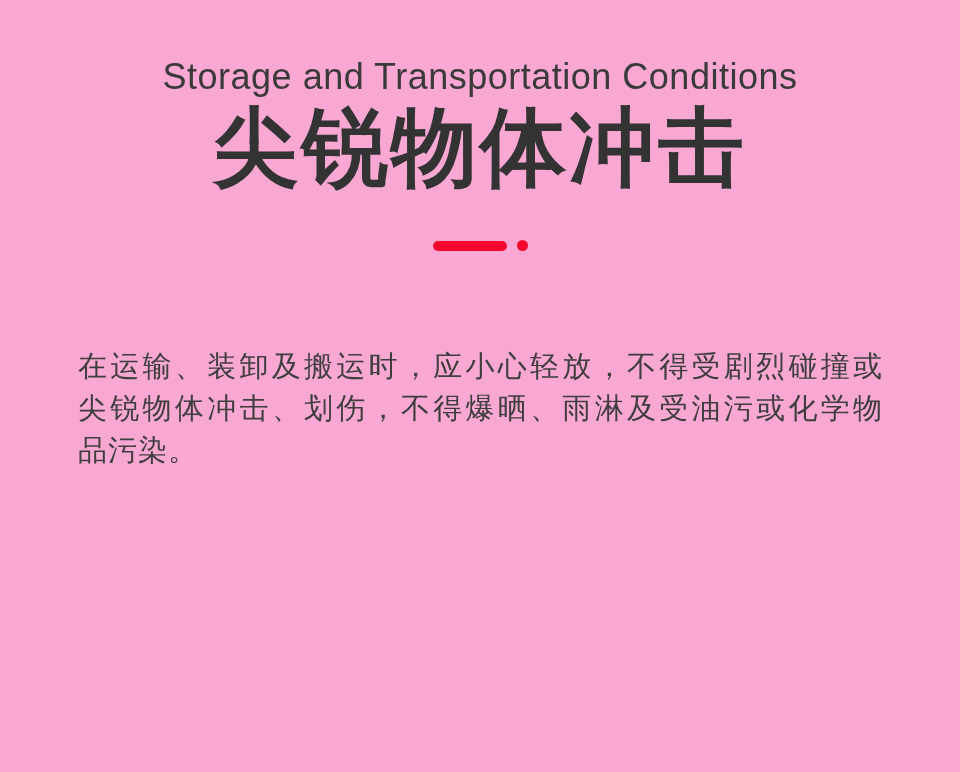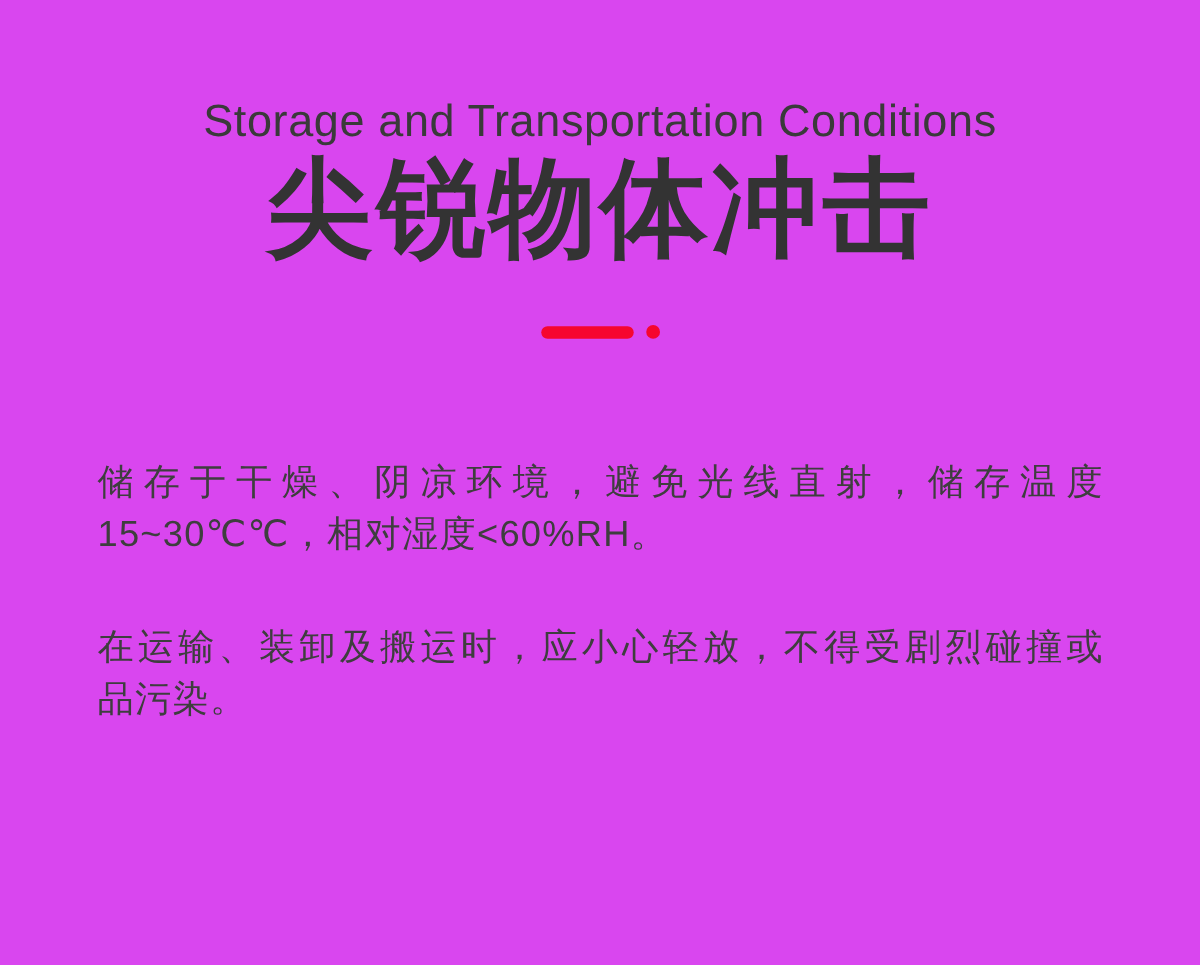--- a/index.html
+++ b/index.html
@@ -6,22 +6,22 @@
   html, body {
     width: 960px;
     height: 772px;
     background: #ffffff;
     overflow: hidden;
     font-family: "Liberation Sans", "DejaVu Sans", sans-serif;
   }
   .page {
     width: 960px;
     height: 772px;
-    padding-top: 76px;
-    background: #d946ef;
+    padding-top: 56px;
+    background: #f9a8d4;
   }
   .title-en {
     text-align: center;
     font-size: 36px;
     font-weight: 400;
     color: #3a3a3a;
     letter-spacing: 0.5px;
     line-height: 1.15;
   }
   .title-zh {
@@ -81,24 +81,21 @@
 
   <h1 class="title-zh">尖锐物体冲击</h1>
 
   <div class="divider">
     <span class="divider-bar"></span>
     <span class="divider-dot"></span>
   </div>
 
   <div class="content">
 
-    <div class="paragraph">
-      <div class="line full">储存于干燥、阴凉环境，避免光线直射，储存温度</div>
-      <div class="line">15~30℃℃，相对湿度&lt;60%RH。</div>
-    </div>
 
     <div class="paragraph">
       <div class="line full">在运输、装卸及搬运时，应小心轻放，不得受剧烈碰撞或</div>
+      <div class="line full">尖锐物体冲击、划伤，不得爆晒、雨淋及受油污或化学物</div>
       <div class="line">品污染。</div>
     </div>
 
   </div>
 </div>
 
 </body></html>

